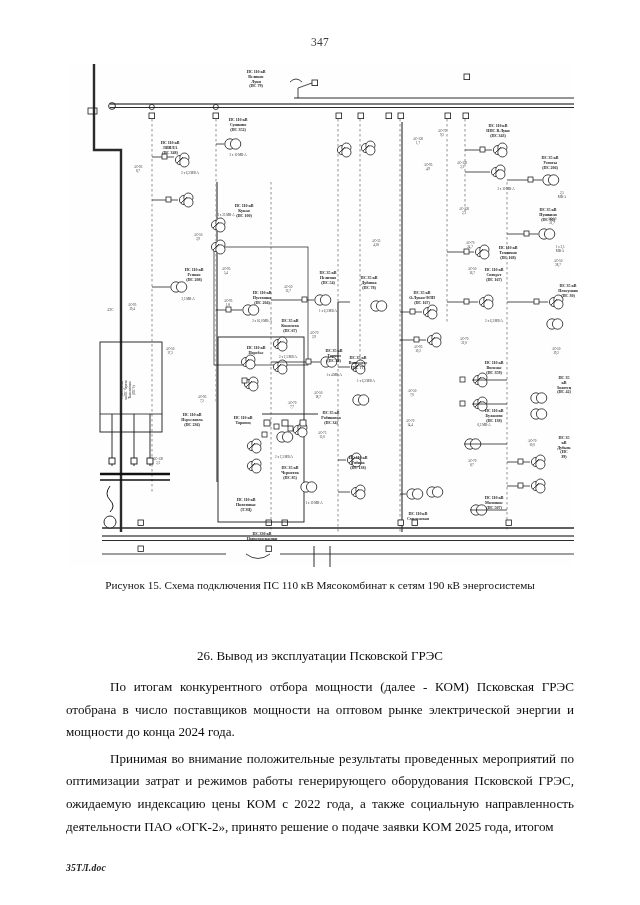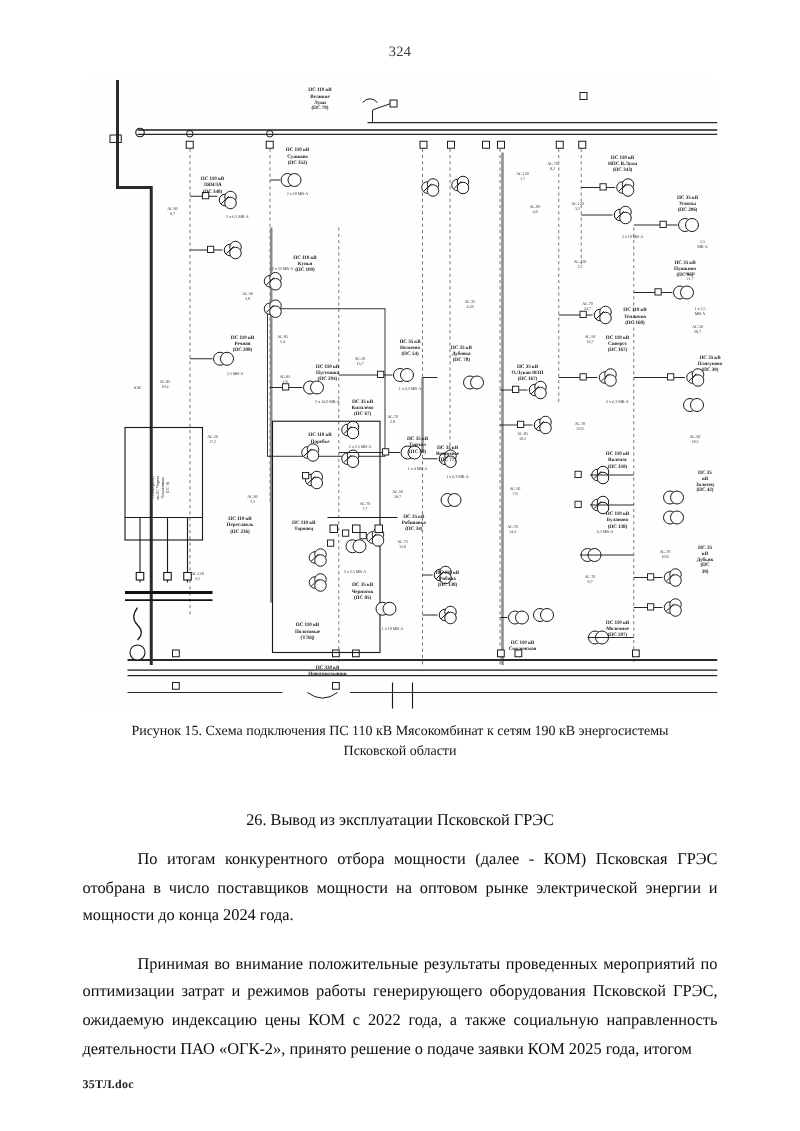--- a/index.html
+++ b/index.html
@@ -98,37 +98,38 @@
   }
   .para {
     margin: 0 0 0 0;
     text-indent: 44px;
     text-align: justify;
     font-size: 13.1px;
     line-height: 22.6px;
     color: #0d0d0d;
     hyphens: none;
   }
-  .para + .para { margin-top: 16px; }
+  .para + .para { margin-top: 4px; }
 
   
   .footer-file {
     position: absolute;
     left: 66px;
     top: 862px;
     font-size: 9.6px;
     font-weight: bold;
     color: #222;
     letter-spacing: .2px;
+    font-style: italic;
   }
 </style>
 </head>
 <body>
 
-<div class="page-number">324</div>
+<div class="page-number">347</div>
 
 <div class="figure-wrap">
   <div class="figure-canvas">
 
     <svg class="figure-svg" viewBox="0 0 508 505" preserveAspectRatio="none">
       <defs>
         <g id="xfmr">
           <circle cx="0" cy="0" r="5.2" fill="#fff" stroke="#1a1a1a" stroke-width="0.8"></circle>
           <circle cx="5.6" cy="0" r="5.2" fill="#fff" stroke="#1a1a1a" stroke-width="0.8"></circle>
         </g>
@@ -514,21 +515,20 @@
     <div class="lbl ln" style="left:440px; top:126px;">2 х 10 МВ·А</div>
     <div class="lbl ln" style="left:496px; top:130px;">2,5 МВ·А</div>
     <div class="lbl ln" style="left:494px; top:184px;">1 х 2,5 МВ·А</div>
     <div class="lbl ln" style="left:428px; top:258px;">2 х 6,3 МВ·А</div>
     <div class="lbl ln" style="left:248px; top:440px;">1 х 10 МВ·А</div>
   </div>
 </div>
 
 <div class="figure-caption">
   <div>Рисунок 15. Схема подключения ПС 110 кВ Мясокомбинат к сетям 190 кВ энергосистемы</div>
-  <div>Псковской области</div>
 </div>
 
 <div class="section-heading">26. Вывод из эксплуатации Псковской ГРЭС</div>
 
 <div class="body-block">
   <p class="para">По итогам конкурентного отбора мощности (далее - КОМ) Псковская ГРЭС отобрана в число поставщиков мощности на оптовом рынке электрической энергии и мощности до конца 2024 года.</p>
   <p class="para">Принимая во внимание положительные результаты проведенных мероприятий по оптимизации затрат и режимов работы генерирующего оборудования Псковской ГРЭС, ожидаемую индексацию цены КОМ с 2022 года, а также социальную направленность деятельности ПАО «ОГК-2», принято решение о подаче заявки КОМ 2025 года, итогом</p>
 </div>
 
 <div class="footer-file">35ТЛ.doc</div>

